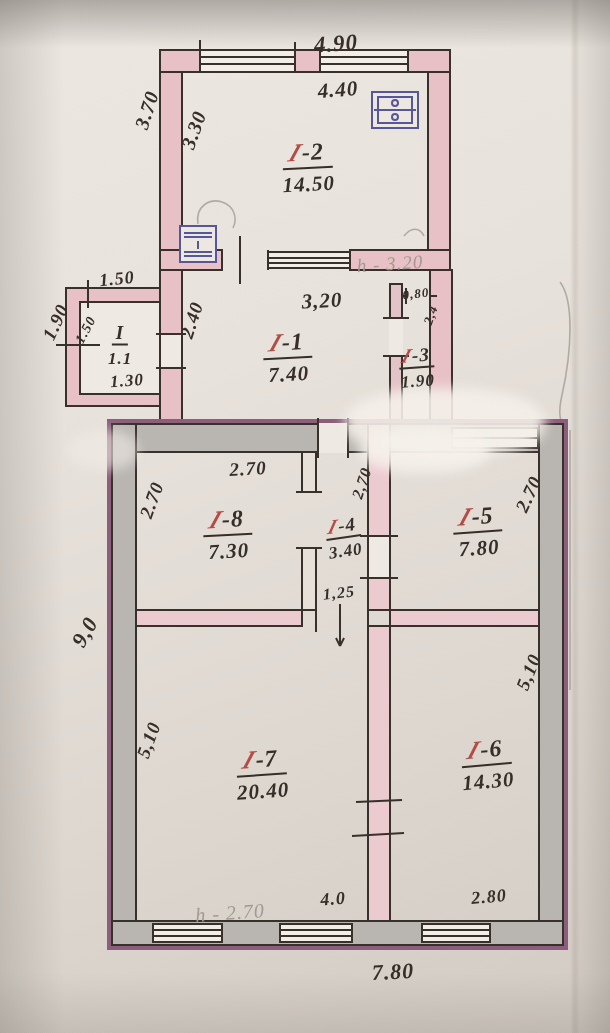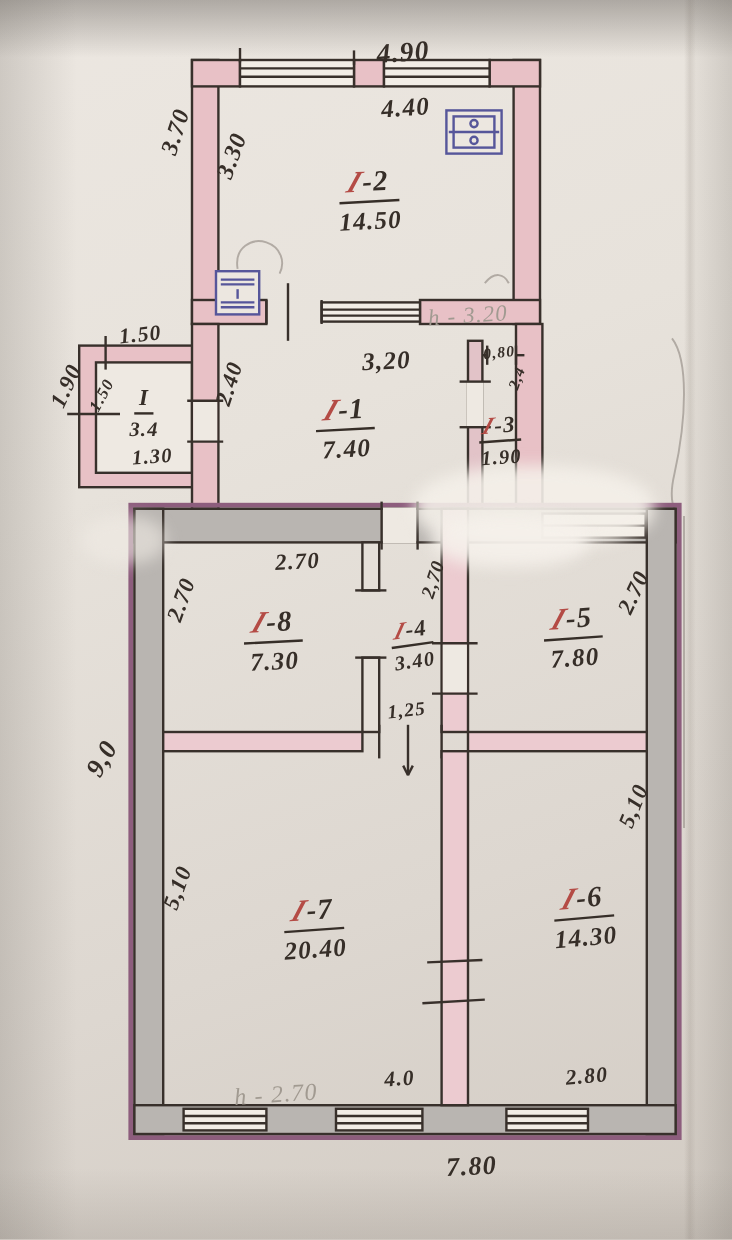--- a/index.html
+++ b/index.html
@@ -226,21 +226,21 @@
     <div class="area">7.40</div>
   </div>
 
   <div class="room small" style="left:417px;top:368px;transform:translate(-50%,-50%) rotate(-4deg);">
     <div class="rid"><span class="slash">I</span><span>-3</span></div>
     <div class="area">1.90</div>
   </div>
 
   <div class="room small" style="left:120px;top:345px;transform:translate(-50%,-50%);">
     <div class="rid">I</div>
-    <div class="area">3.4</div>
+    <div class="area">1.1</div>
   </div>
 
   <div class="room" style="left:228px;top:535px;transform:translate(-50%,-50%) rotate(-3deg);">
     <div class="rid"><span class="slash">I</span><span>-8</span></div>
     <div class="area">7.30</div>
   </div>
 
   <div class="room small" style="left:344px;top:538px;transform:translate(-50%,-50%) rotate(-8deg);">
     <div class="rid"><span class="slash">I</span><span>-4</span></div>
     <div class="area">3.40</div>

